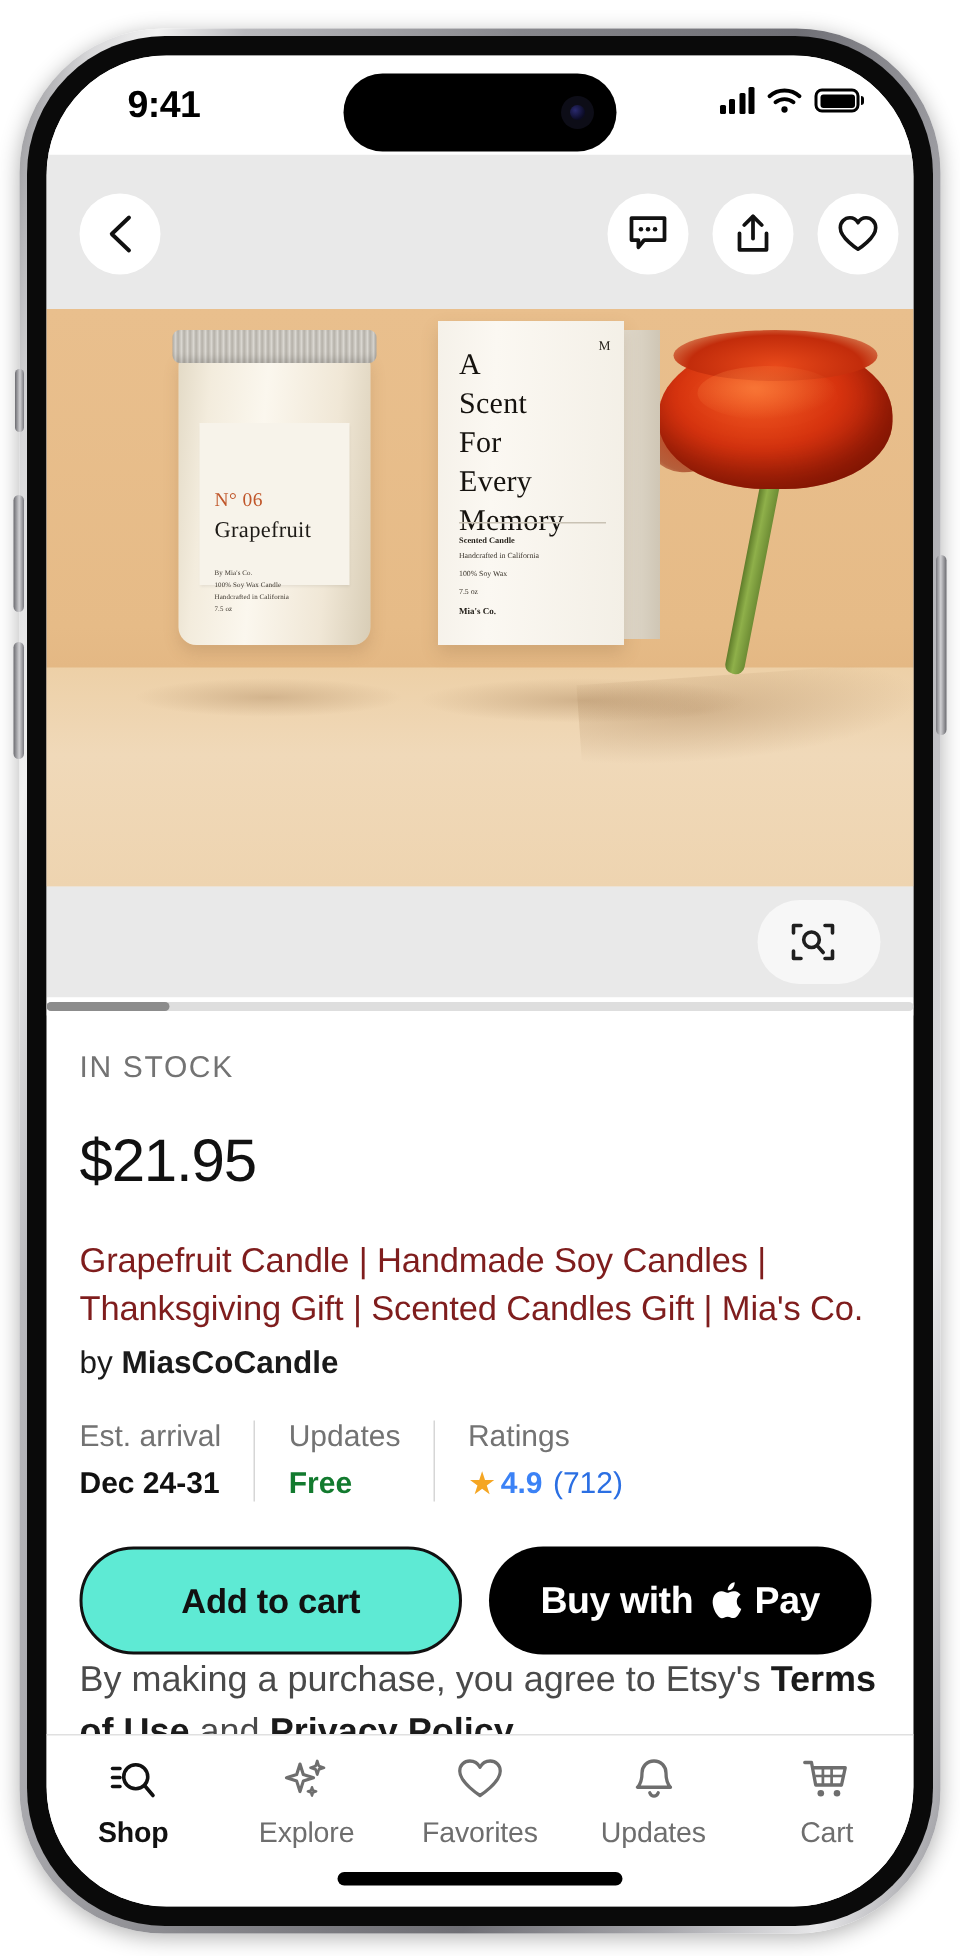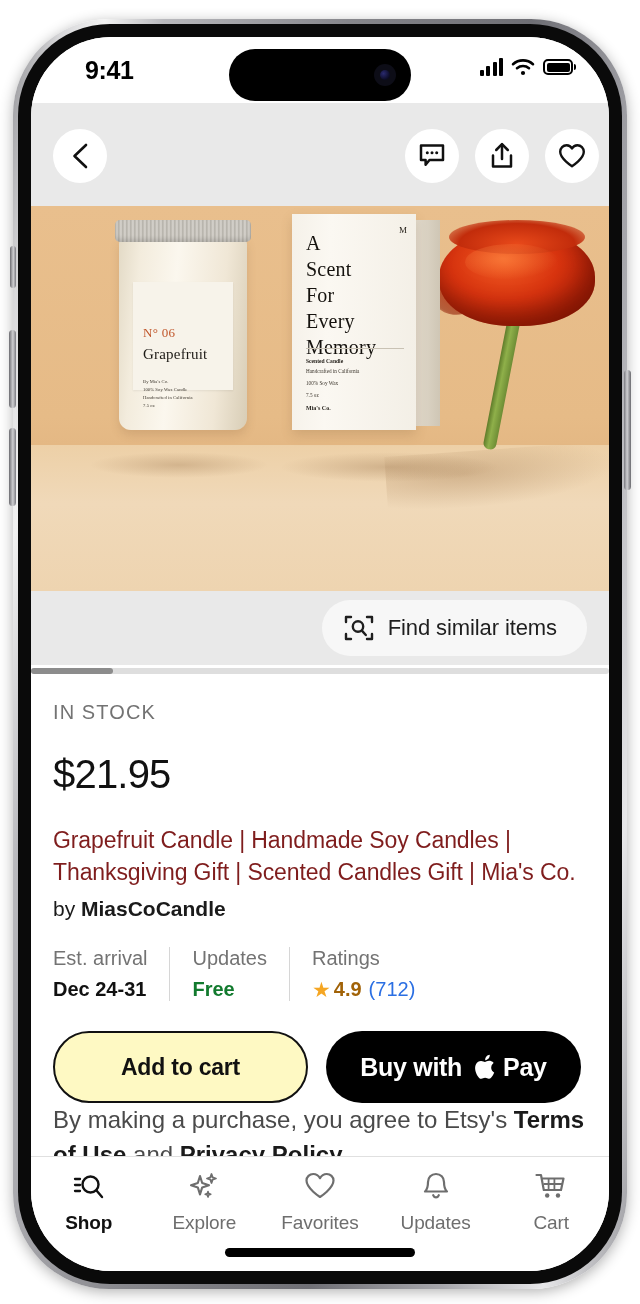--- a/index.html
+++ b/index.html
@@ -299,27 +299,27 @@
   .pby b { font-weight:700; }
 
   .meta-row { display:flex; margin-top:26px; align-items:stretch; }
   .meta-col { padding-right: 22px; }
   .meta-col + .meta-col { padding-left: 22px; border-left:1px solid #d6d6d6; }
   .meta-k { font-size:20px; color:#737373; }
   .meta-v { font-size:20px; font-weight:700; color:#111; margin-top:8px; white-space:nowrap; }
   .meta-v.free { color:#127a2e; }
   .rating-v { display:flex; align-items:center; gap:3px; margin-top:8px; }
   .star { color:#f5a623; font-size:21px; line-height:1; }
-  .rnum { font-size:20px; font-weight:700; color:#a16207; }
+  .rnum { font-size:20px; font-weight:700; color:#3b82f6; }
   .rcount { font-size:20px; color:#2b6fe3; margin-left:4px; }
 
   .cta-row { display:flex; gap:18px; margin-top:30px; }
   .btn-cart {
     flex: 0 0 auto; width: 255px; height:72px;
-    border:2px solid #111; border-radius:36px; background:#fef9c3;
+    border:2px solid #111; border-radius:36px; background:#5eead4;
     display:flex; align-items:center; justify-content:center;
     font-size:23px; font-weight:700; color:#111; cursor:pointer;
     letter-spacing:-0.2px;
   }
   .btn-pay {
     flex: 0 0 auto; width: 255px; height:72px;
     border-radius:36px; background:#000;
     display:flex; align-items:center; justify-content:center; gap:4px;
     color:#fff; font-size:25px; font-weight:700; cursor:pointer;
     letter-spacing:-0.3px;
@@ -463,21 +463,20 @@
     <div class="sim-strip">
       <div class="sim-btn">
         <svg width="30" height="30" viewBox="0 0 30 30">
           <path d="M2 9 V4 H7" fill="none" stroke="#1f1f1f" stroke-width="2.4" stroke-linecap="round" stroke-linejoin="round"></path>
           <path d="M23 4 H28 V9" fill="none" stroke="#1f1f1f" stroke-width="2.4" stroke-linecap="round" stroke-linejoin="round"></path>
           <path d="M28 21 V26 H23" fill="none" stroke="#1f1f1f" stroke-width="2.4" stroke-linecap="round" stroke-linejoin="round"></path>
           <path d="M7 26 H2 V21" fill="none" stroke="#1f1f1f" stroke-width="2.4" stroke-linecap="round" stroke-linejoin="round"></path>
           <circle cx="14" cy="13.5" r="5.2" fill="none" stroke="#1f1f1f" stroke-width="2.4"></circle>
           <path d="M17.9 17.6 L21.8 22" fill="none" stroke="#1f1f1f" stroke-width="2.4" stroke-linecap="round"></path>
         </svg>
-        <span class="sim-label">Find similar items</span>
       </div>
     </div>
 
     <div class="scroll-track">
       <div class="scroll-bar-bg"></div>
       <div class="scroll-bar"></div>
     </div>
 
     <div class="details">
       <div class="stock">IN STOCK</div>

